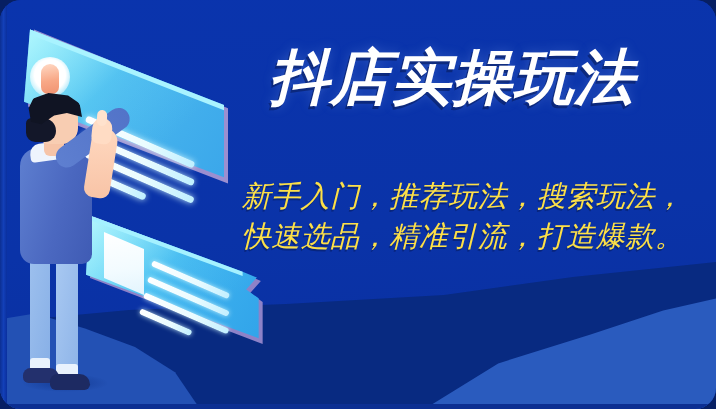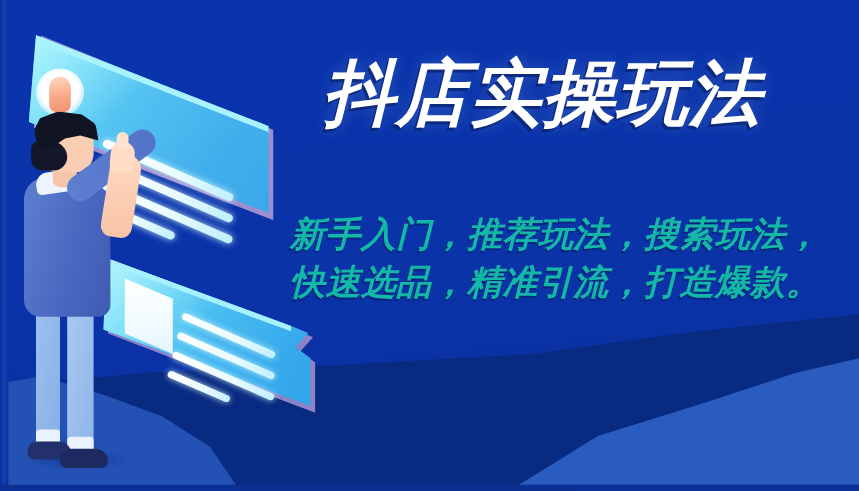--- a/index.html
+++ b/index.html
@@ -7,20 +7,21 @@
     padding: 0;
     background: #071f63;
   }
   #banner {
     position: relative;
     width: 716px;
     height: 409px;
     overflow: hidden;
     background: #0a33a8;
     font-family: "Liberation Sans", "DejaVu Sans", sans-serif;
+    border-radius: 21px;
   }
 
   
   .bg-base {
     position: absolute;
     inset: 0;
     background: linear-gradient(175deg, #0a34ad 0%, #0a33a8 55%, #0a2f9e 100%);
   }
   .bg-left-stripe {
     position: absolute;
@@ -321,24 +322,24 @@
     white-space: nowrap;
     text-shadow: -2px 3px 0 rgba(6,24,84,.55), 0 0 12px rgba(160,200,255,.25);
   }
   .subhead {
     position: absolute;
     left: 228px; top: 176px;
     width: 470px;
     text-align: center;
     font-size: 29px;
     line-height: 40px;
-    font-weight: bold;
+    font-weight: normal;
     font-style: italic;
     letter-spacing: 0.5px;
-    color: #14b8a6;
+    color: #fde047;
     text-shadow: -1px 2px 0 rgba(6,24,84,.5);
   }
 </style>
 </head>
 <body>
 
 <div id="banner">
 
   <div class="bg-base"></div>
   <div class="bg-bottom-dark"></div>

